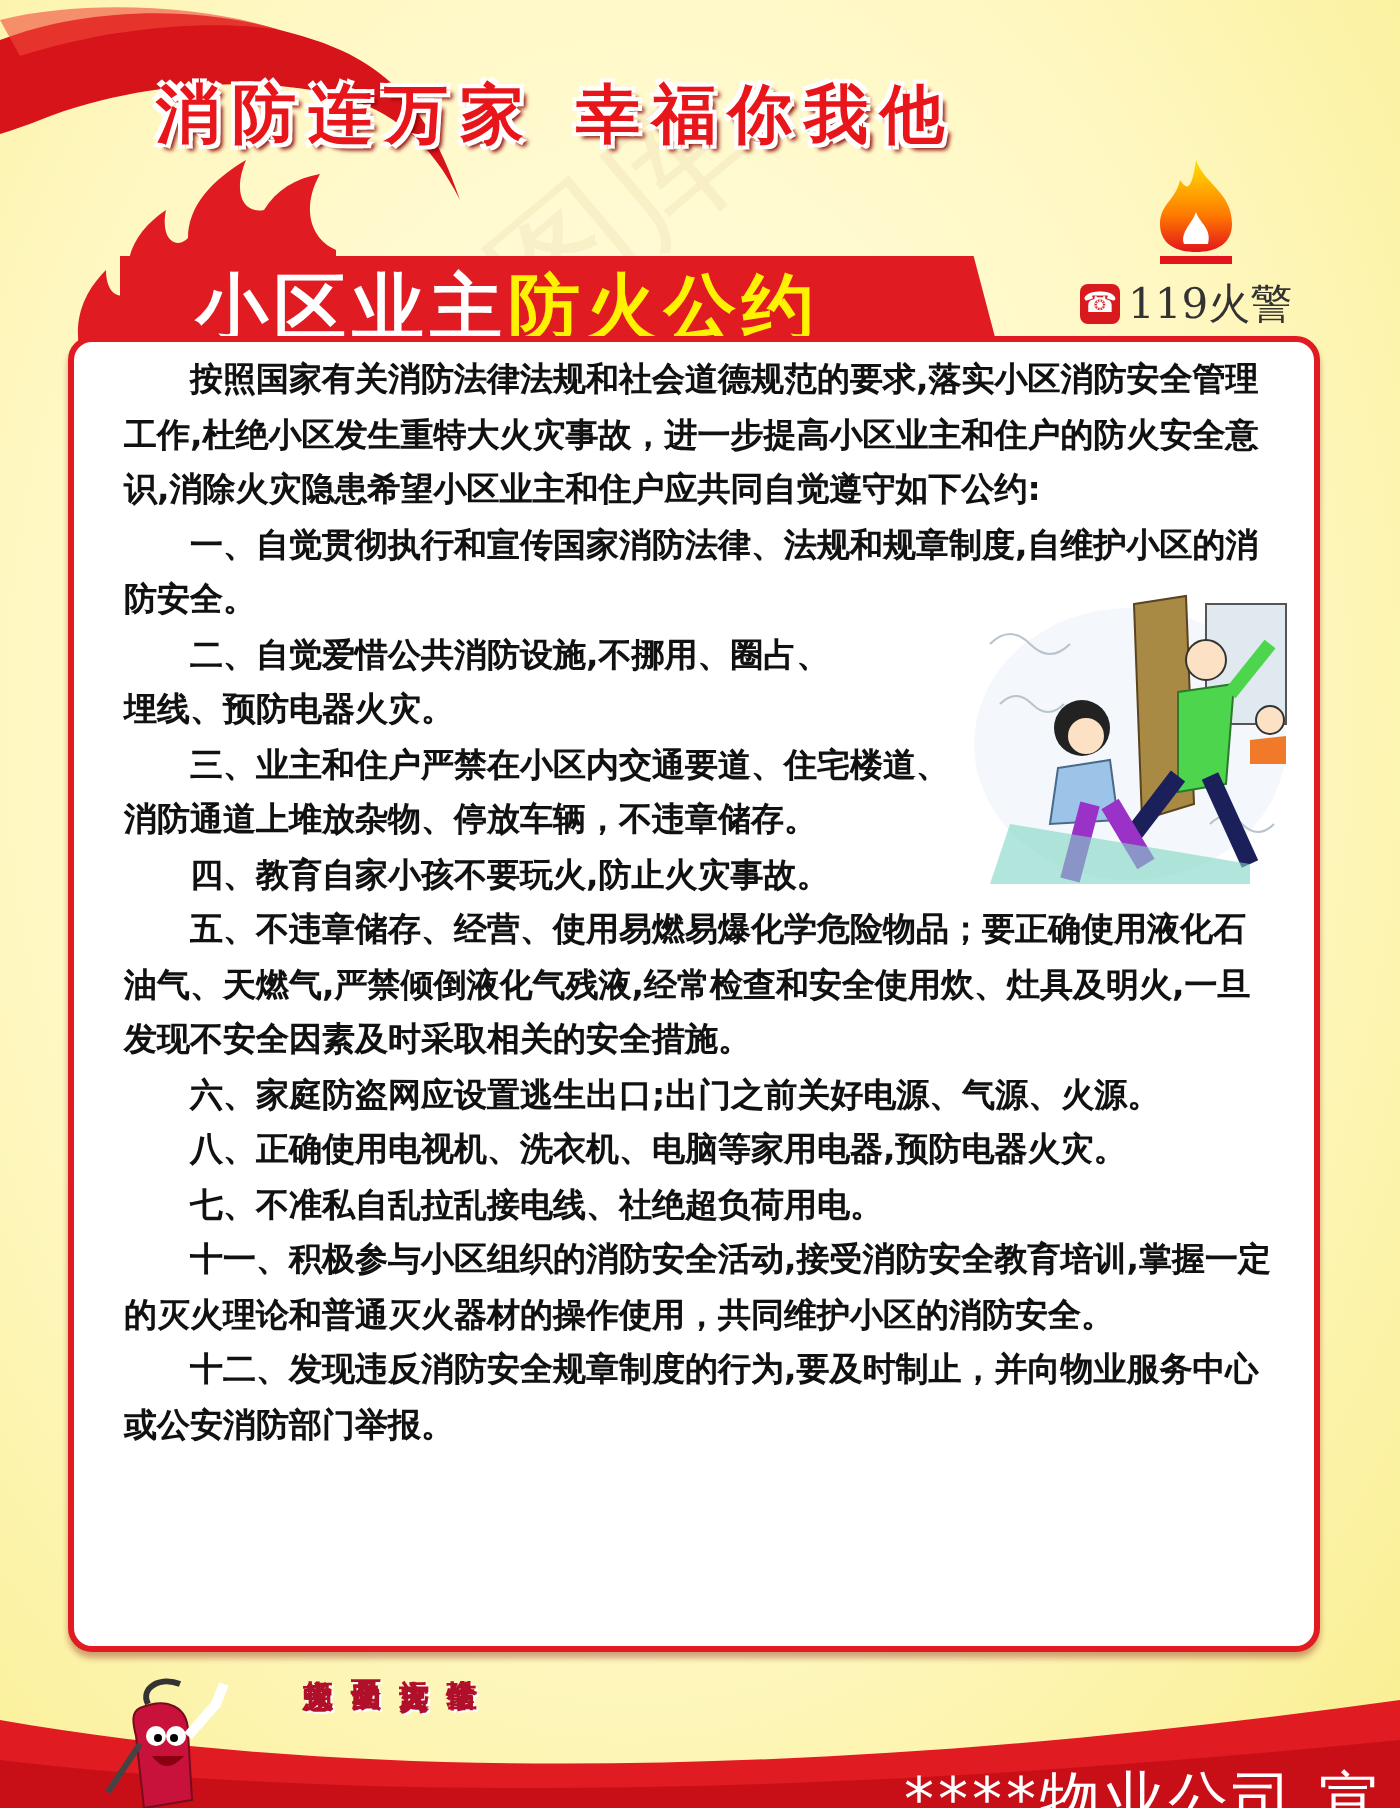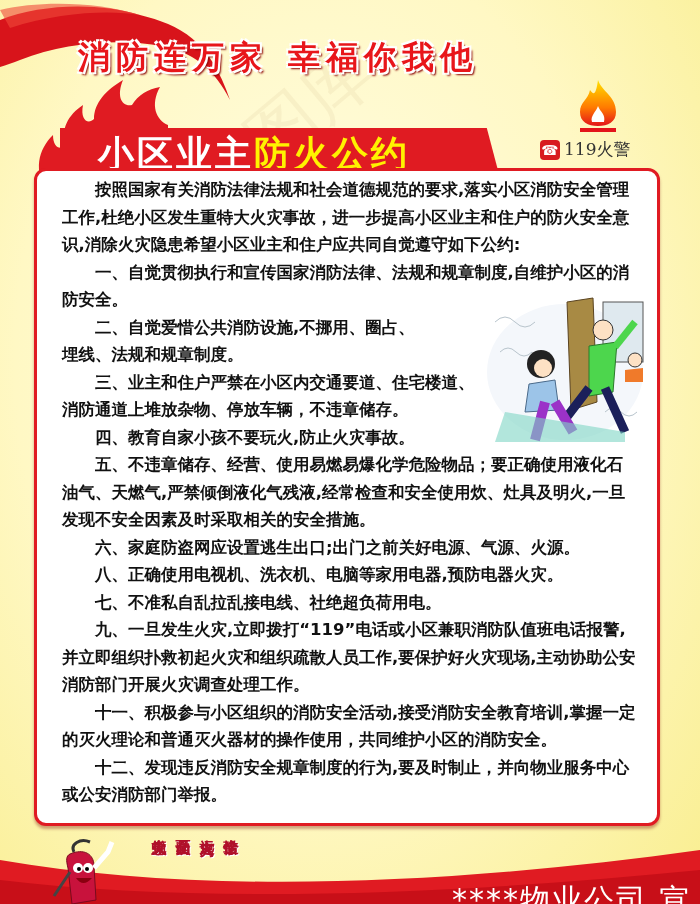--- a/index.html
+++ b/index.html
@@ -8,21 +8,21 @@
     background:radial-gradient(ellipse at 45% 40%, #fffde6 0%, #fff8c4 55%, #f9ee8f 100%);}
   .ribbon{position:absolute;left:-20px;top:0;width:260px;height:110px;}
   .slogan{position:absolute;top:36px;left:78px;font-size:32px;font-weight:bold;color:#e8161b;
     letter-spacing:6px;white-space:nowrap;
     text-shadow:2px 2px 0 #fff,-2px -2px 0 #fff,2px -2px 0 #fff,-2px 2px 0 #fff,3px 3px 2px #8a0000;}
   .slogan span{margin-right:20px;}
   .flame-logo{position:absolute;left:572px;top:78px;width:52px;height:56px;}
   .alarm{position:absolute;left:540px;top:138px;display:flex;align-items:center;gap:4px;}
   .alarm .phone{width:20px;height:20px;background:#d81a1f;border-radius:4px;color:#fff;font-size:14px;
     display:flex;align-items:center;justify-content:center;}
-  .alarm .txt{font-family:"DejaVu Serif",serif;font-size:17px;color:#333;}
+  .alarm .txt{font-family:"DejaVu Serif",serif;font-size:21px;color:#333;}
   .bigflame{position:absolute;left:28px;top:75px;width:150px;height:120px;}
   .banner{position:absolute;left:60px;top:128px;width:440px;height:50px;background:#e01b22;
     clip-path:polygon(0 0,97% 0,100% 100%,0 100%);}
   .banner-title{position:absolute;left:98px;top:130px;font-size:36px;font-weight:bold;letter-spacing:3px;white-space:nowrap;}
   .banner-title .w{color:#fff;margin-top:37px;}
   .banner-title .y{color:#fff200;}
   .card{position:absolute;left:34px;top:168px;width:626px;height:658px;background:#fff;
     border:3px solid #e01b22;border-radius:12px;box-sizing:border-box;box-shadow:0 3px 3px rgba(120,0,0,.35);}
   .content{position:absolute;left:62px;top:176px;width:574px;font-size:16.5px;line-height:27.5px;color:#111;font-weight:bold;}
   .content p{margin:0;}
@@ -77,29 +77,28 @@
 <div class="banner-title">
   <span class="w">小区业主</span><span class="y">防火公约</span>
 </div>
 
 <div class="card"></div>
 
 <div class="content">
   <p class="ind">按照国家有关消防法律法规和社会道德规范的要求,落实小区消防安全管理工作,杜绝小区发生重特大火灾事故，进一步提高小区业主和住户的防火安全意识,消除火灾隐患希望小区业主和住户应共同自觉遵守如下公约:</p>
   <p class="ind">一、自觉贯彻执行和宣传国家消防法律、法规和规章制度,自维护小区的消防安全。</p>
   <p class="ind">二、自觉爱惜公共消防设施,不挪用、圈占、</p>
-  <p>埋线、法规和规章制度。</p>
+  <p>埋线、预防电器火灾。</p>
   <p class="ind">三、业主和住户严禁在小区内交通要道、住宅楼道、</p>
   <p>消防通道上堆放杂物、停放车辆，不违章储存。</p>
   <p class="ind">四、教育自家小孩不要玩火,防止火灾事故。</p>
   <p class="ind">五、不违章储存、经营、使用易燃易爆化学危险物品；要正确使用液化石油气、天燃气,严禁倾倒液化气残液,经常检查和安全使用炊、灶具及明火,一旦发现不安全因素及时采取相关的安全措施。</p>
   <p class="ind">六、家庭防盗网应设置逃生出口;出门之前关好电源、气源、火源。</p>
   <p class="ind">八、正确使用电视机、洗衣机、电脑等家用电器,预防电器火灾。</p>
   <p class="ind">七、不准私自乱拉乱接电线、社绝超负荷用电。</p>
-  <p class="ind">九、一旦发生火灾,立即拨打“119”电话或小区兼职消防队值班电话报警,并立即组织扑救初起火灾和组织疏散人员工作,要保护好火灾现场,主动协助公安消防部门开展火灾调查处理工作。</p>
   <p class="ind">十一、积极参与小区组织的消防安全活动,接受消防安全教育培训,掌握一定的灭火理论和普通灭火器材的操作使用，共同维护小区的消防安全。</p>
   <p class="ind">十二、发现违反消防安全规章制度的行为,要及时制止，并向物业服务中心或公安消防部门举报。</p>
 </div>
 
 <svg class="illus" viewBox="0 0 160 150">
   <ellipse cx="80" cy="80" rx="78" ry="68" fill="#f4f7fb"></ellipse>
   <path d="M10 30 q10 -10 20 0 t20 0 M15 60 q8 -8 16 0 t16 0 M120 120 q8 -8 16 0 t16 0" stroke="#b8c4cc" fill="none"></path>
   <rect x="118" y="10" width="40" height="60" fill="#dfe9ef" stroke="#555"></rect>
   <path d="M82 10 L108 6 L112 110 L86 118 Z" fill="#a88a44" stroke="#5a4320"></path>
   <circle cx="118" cy="38" r="10" fill="#fde1c4" stroke="#333"></circle>

